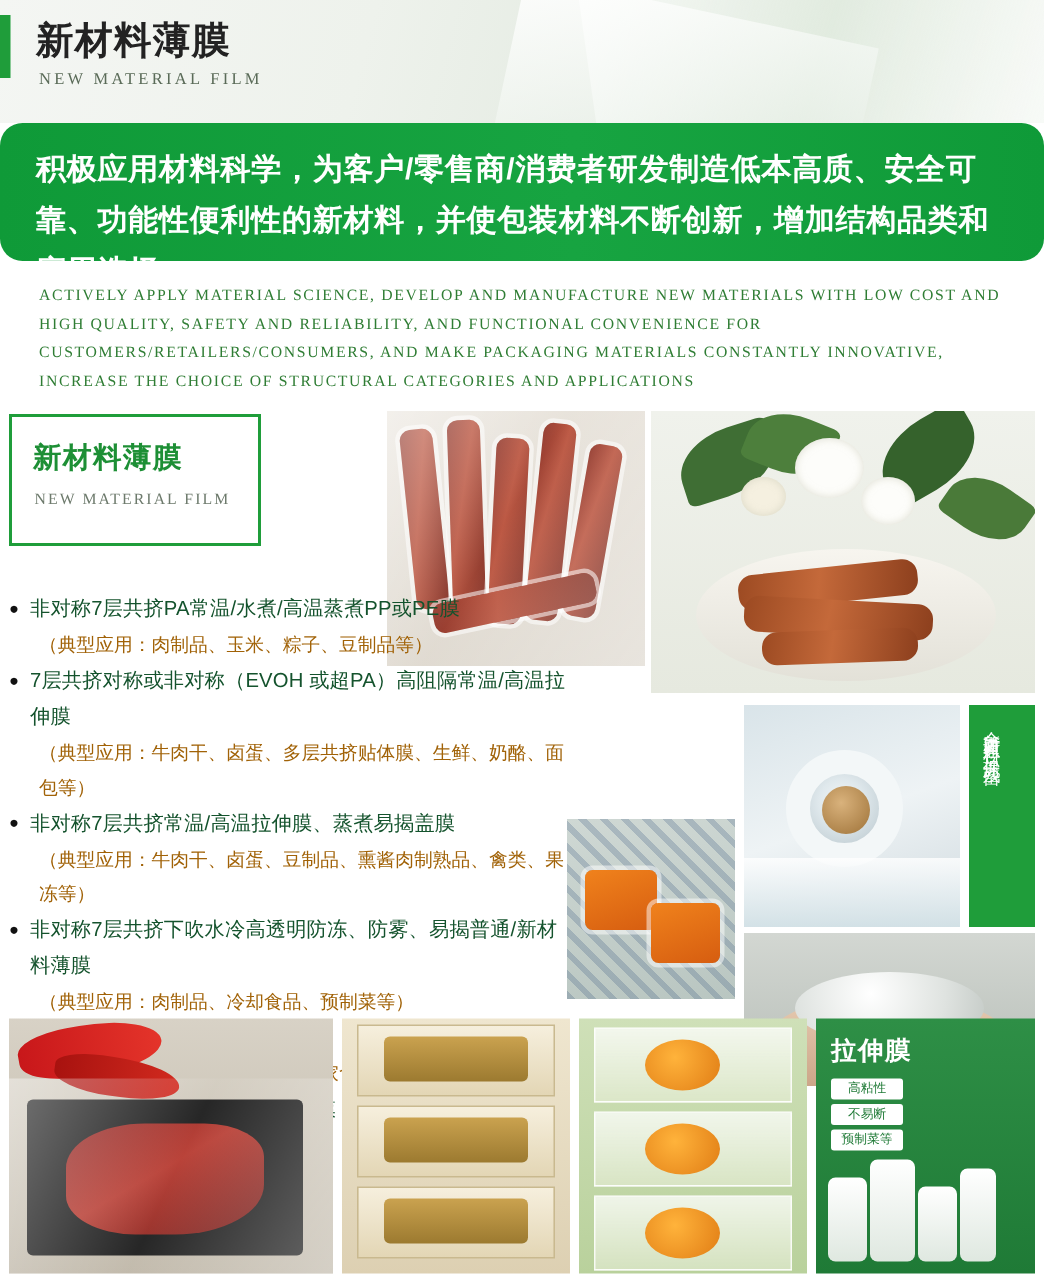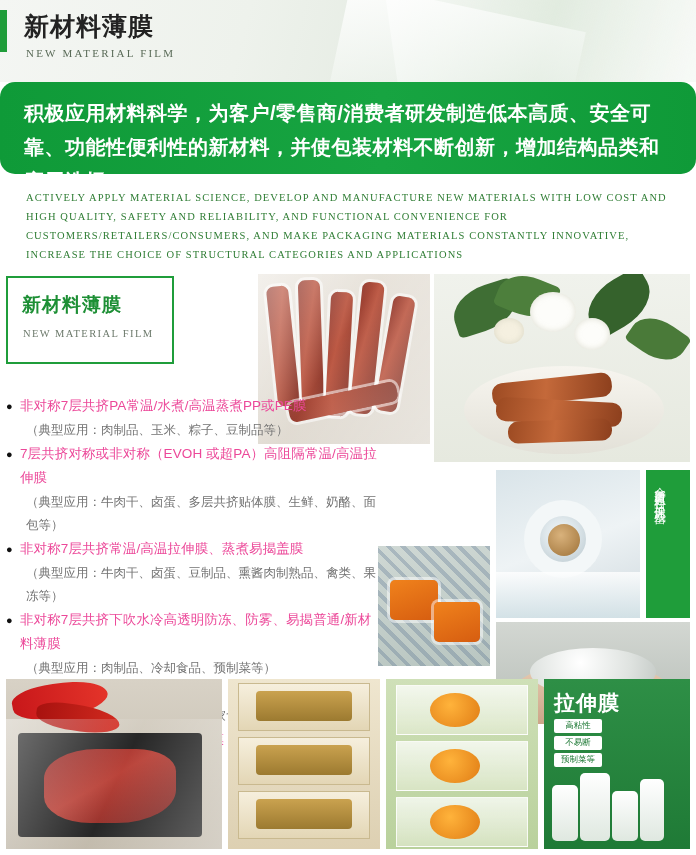--- a/index.html
+++ b/index.html
@@ -193,27 +193,27 @@
   .bullets .dot {
     width: 14px;
     flex: 0 0 14px;
     font-size: 11px;
     line-height: 24px;
     color: #111111;
   }
   .bullets .main {
     font-size: 13.5px;
     line-height: 24px;
-    color: #ec4899;
+    color: #14532d;
     letter-spacing: 0.1px;
   }
   .bullets .sub {
     font-size: 12.5px;
     line-height: 23px;
-    color: #737373;
+    color: #a16207;
     padding-left: 20px;
   }
 
   
   .ph-roll {
     left: 496px; top: 196px; width: 144px; height: 148px;
     background: linear-gradient(160deg,#d9e4e9 0%, #eef3f5 50%, #cfd9de 100%);
   }
   .ph-roll .core {
     position: absolute; left: 28px; top: 30px; width: 78px; height: 78px;
@@ -348,21 +348,21 @@
     border-radius: 50%;
     background: radial-gradient(circle at 40% 35%, #ffb33b, #e07c14);
   }
   .cell-egg .y1 { top: 14px; }
   .cell-egg .y2 { top: 70px; }
   .cell-egg .y3 { top: 126px; }
 
   .cell-stretch { flex: 1 1 auto; background: linear-gradient(180deg,#2e8f46 0%, #1f7a36 100%); }
   .cell-stretch .st-title {
     position: absolute; left: 10px; top: 10px;
-    color: #ffffff; font-size: 21px; font-weight: bold; letter-spacing: 1px;
+    color: #ffffff; font-size: 17px; font-weight: bold; letter-spacing: 1px;
   }
   .cell-stretch .tags {
     position: absolute; left: 10px; top: 40px;
     display: flex; flex-direction: column; gap: 3px;
   }
   .cell-stretch .tag {
     background: #ffffff; color: #1f7a36;
     font-size: 8.5px; padding: 1px 5px; border-radius: 2px;
     width: 48px; text-align: center;
   }

